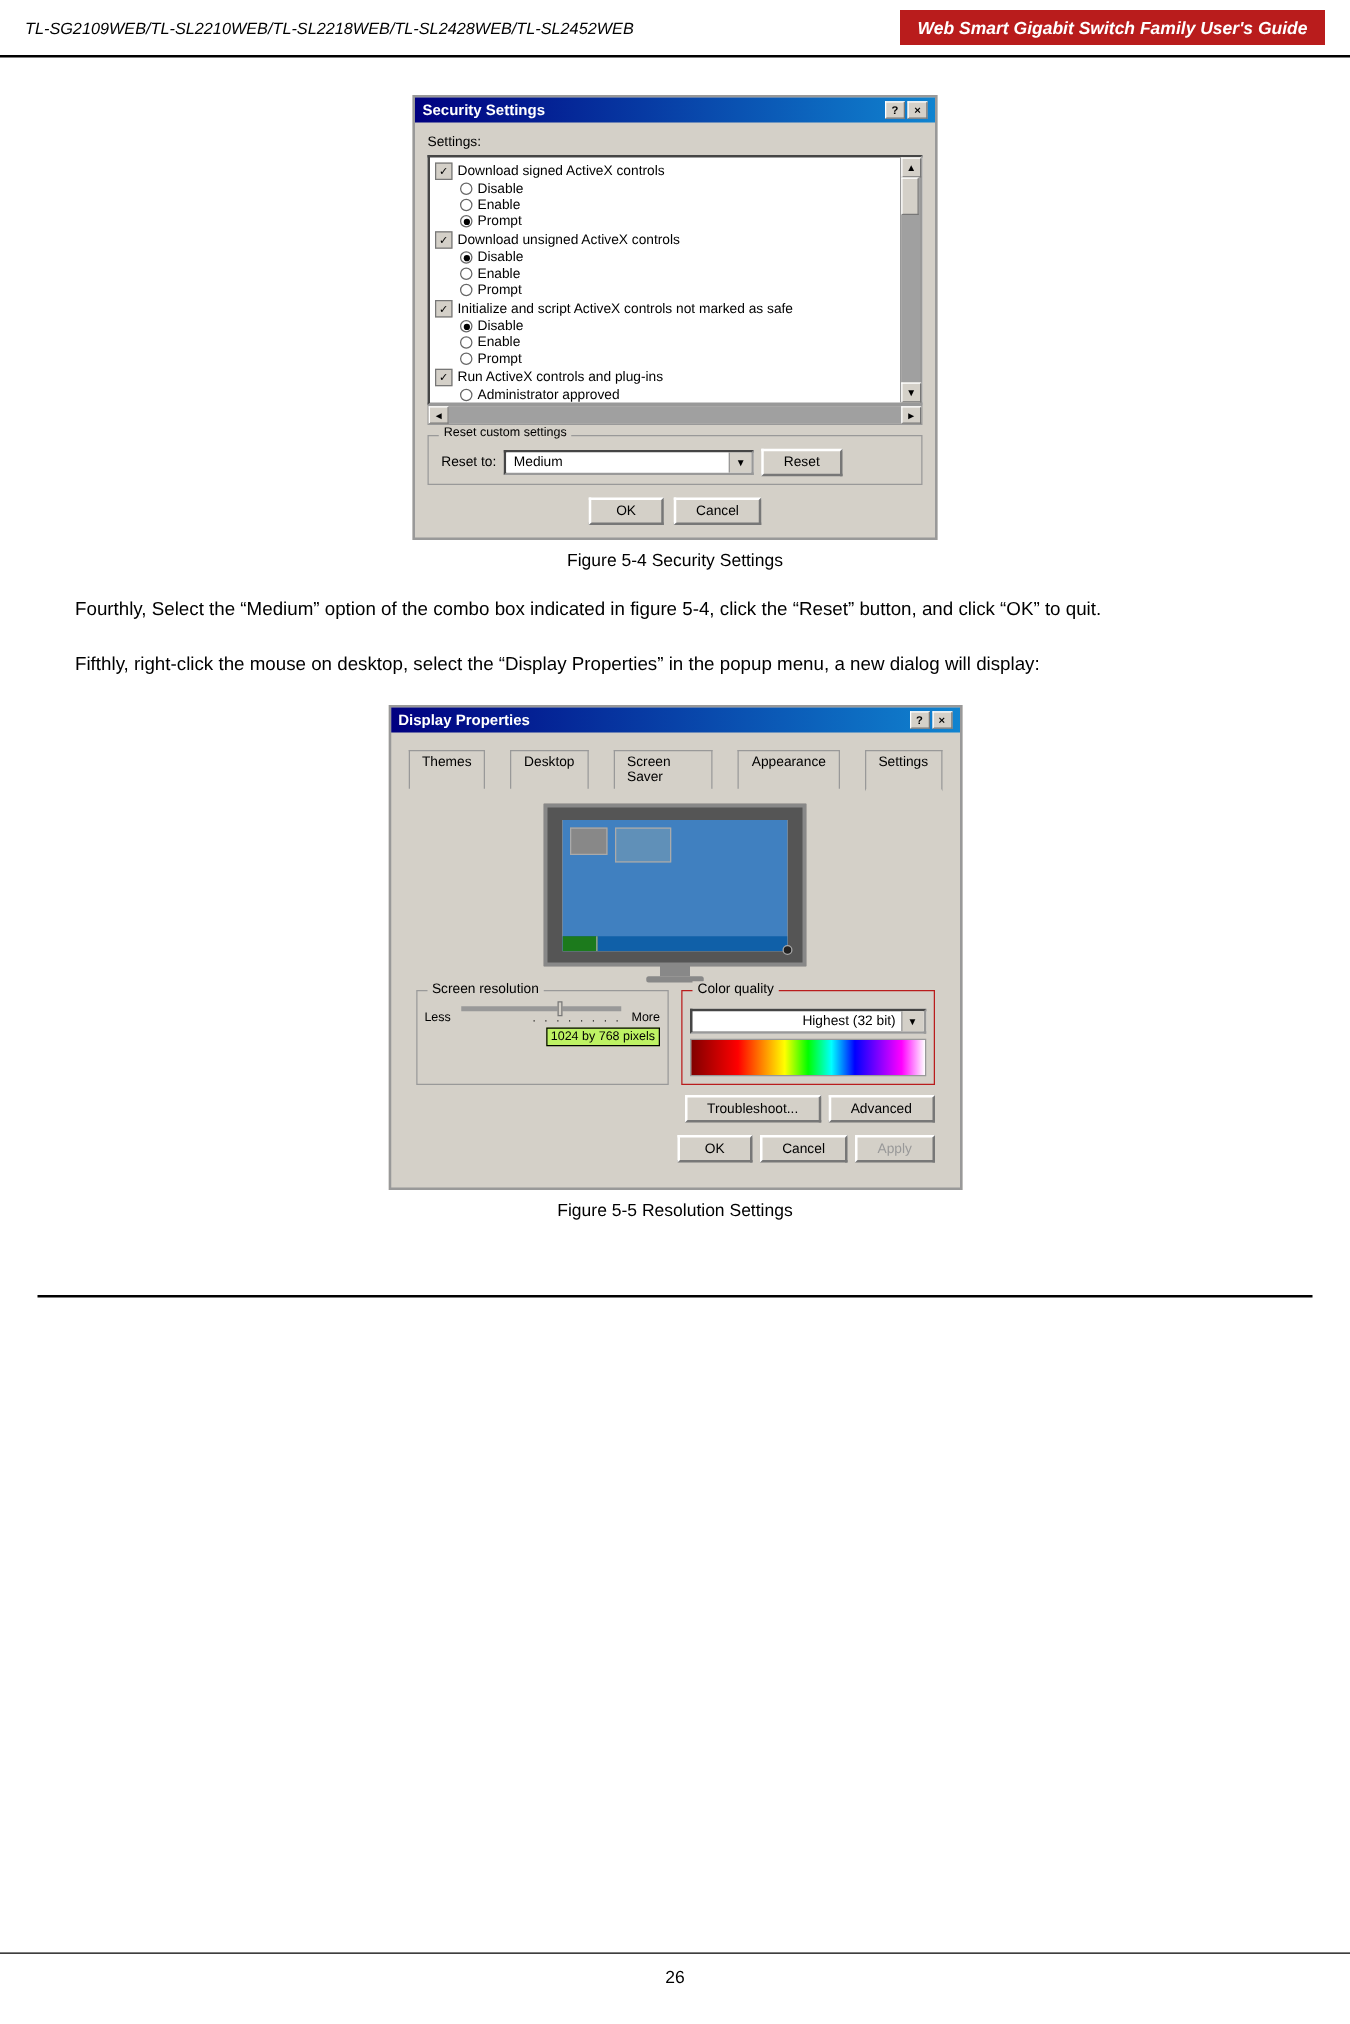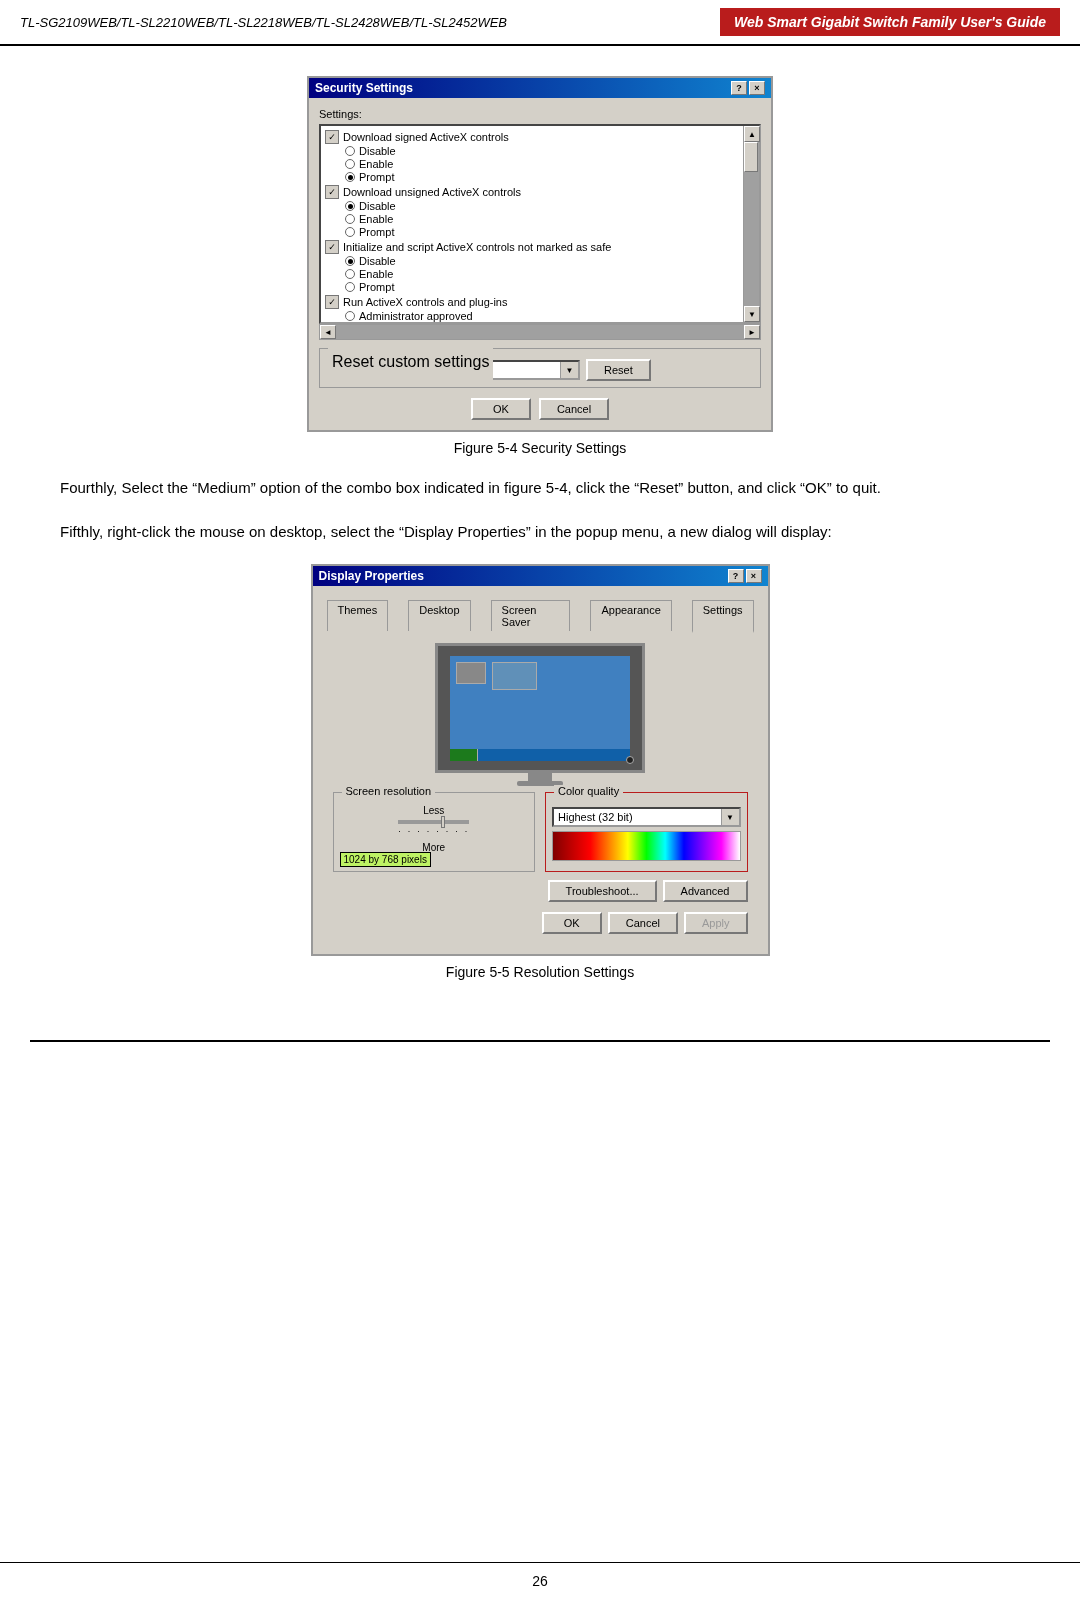--- a/index.html
+++ b/index.html
@@ -84,21 +84,21 @@
       cursor: pointer;
       color: #000;
     }
 
     .dialog-body {
       padding: 10px;
     }
 
     
     .security-dialog {
-      width: 466px;
+      width: 420px;
     }
 
     .settings-label {
       font-size: 11px;
       margin-bottom: 4px;
       color: #000;
     }
 
     .settings-item-group {
       margin-bottom: 2px;
@@ -191,22 +191,22 @@
       padding: 6px 10px;
       margin: 8px 0;
       position: relative;
     }
 
     .reset-section-label {
       position: absolute;
       top: -8px;
       left: 8px;
       background: #d4d0c8;
-      padding: 12px 4px;
-      font-size: 16px;
+      padding: 0 4px;
+      font-size: 10px;
     }
 
     .reset-row {
       display: flex;
       align-items: center;
       gap: 6px;
       margin-top: 4px;
     }
 
     .reset-to-label {
@@ -322,20 +322,21 @@
 
     .display-info .label {
       font-weight: bold;
       text-decoration: underline;
     }
 
     .settings-row {
       display: flex;
       gap: 10px;
       margin-top: 6px;
+      text-align: right;
     }
 
     .screen-resolution-box {
       border: 1px solid #999;
       padding: 6px;
       flex: 1;
       position: relative;
     }
 
     .box-label {
@@ -346,21 +347,20 @@
       padding: 0 4px;
       font-size: 11px;
     }
 
     .slider-row {
       display: flex;
       align-items: center;
       gap: 4px;
       font-size: 10px;
       margin-top: 6px;
-      flex-direction: column;
     }
 
     .color-quality-box {
       border: 1px solid #b91c1c;
       padding: 6px;
       flex: 1;
       position: relative;
     }
 
     .color-select {

